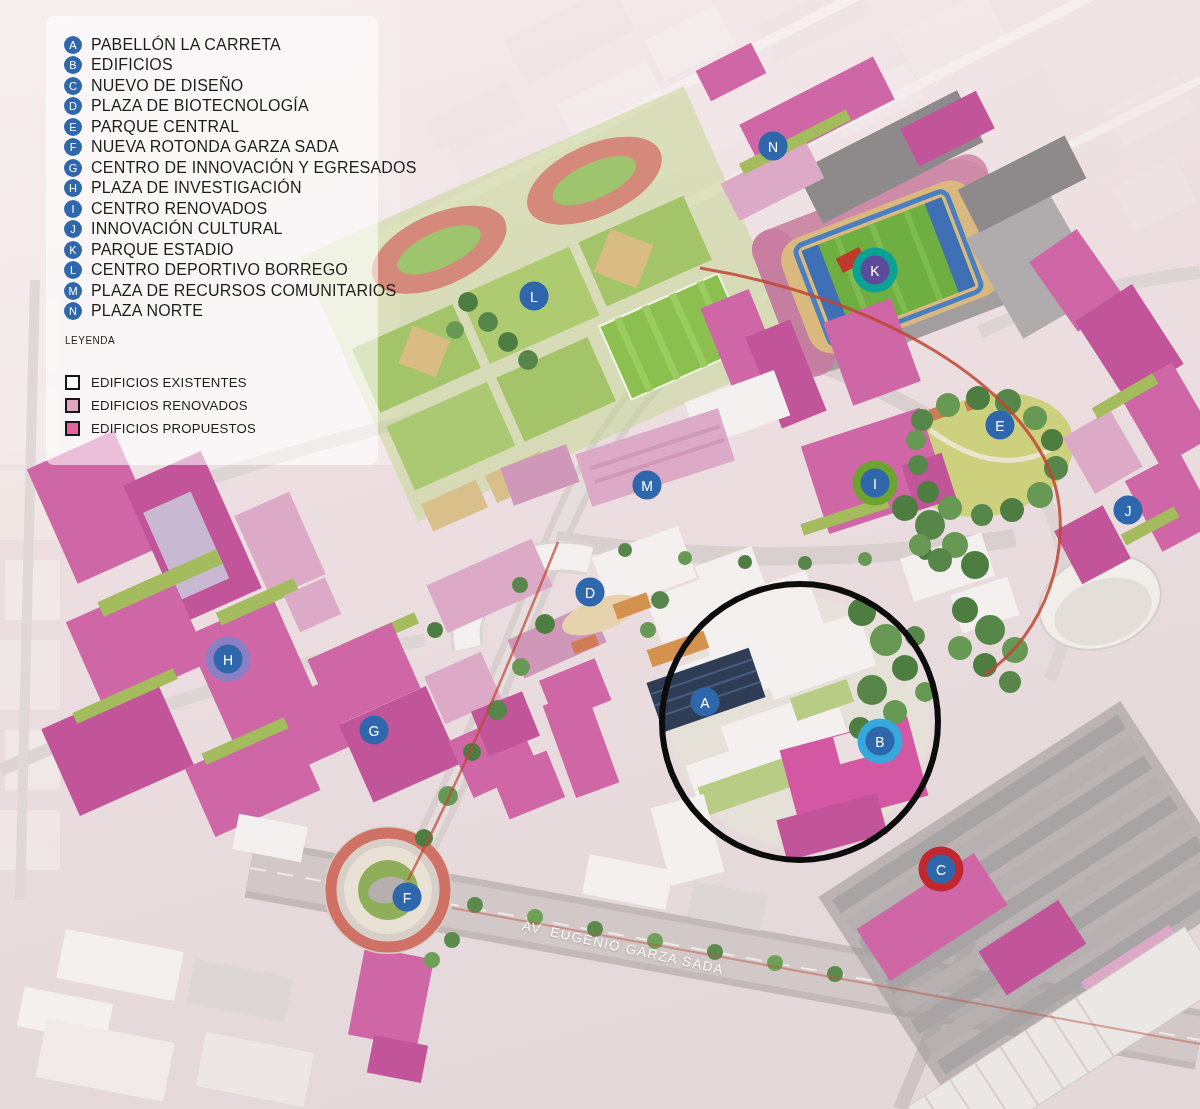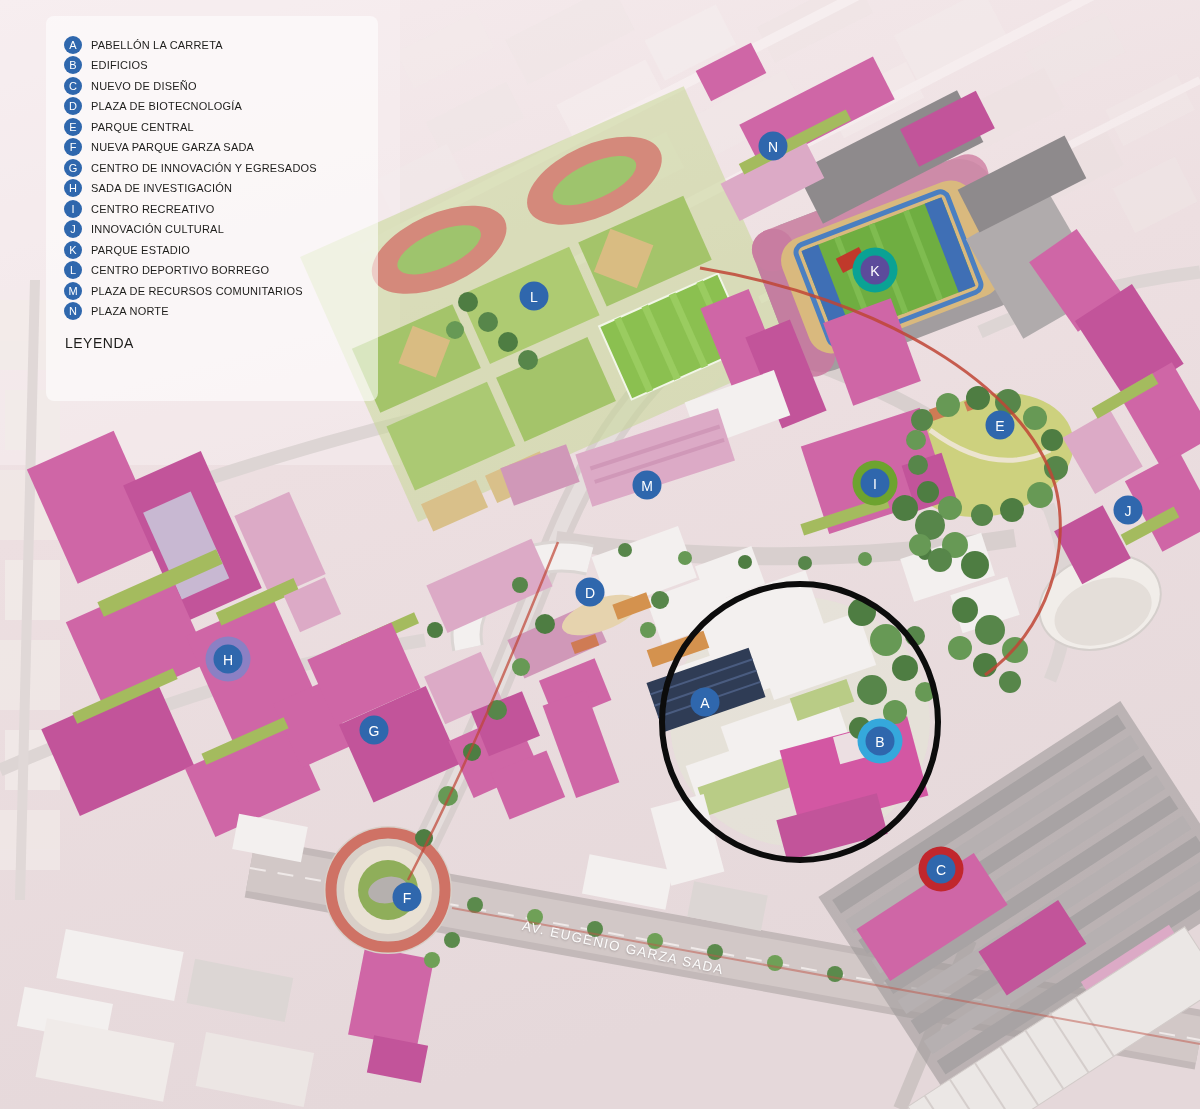--- a/index.html
+++ b/index.html
@@ -18,22 +18,22 @@
     padding:20px 12px 22px 18px;
     box-sizing:border-box;
     color:#1d1d1b;
   }
   .legend-item{display:flex;align-items:center;gap:9px;margin:0 0 3.5px 0;height:17px;}
   .legend-badge{
     flex:0 0 18px;width:18px;height:18px;border-radius:50%;
     background:#2f67ad;color:#fff;font-size:11px;line-height:18px;
     display:inline-flex;align-items:center;justify-content:center;
   }
-  .legend-label{font-size:11px;letter-spacing:0.2px;white-space:nowrap;text-align:center;}
-  .leyenda-title{font-size:14px;letter-spacing:0.5px;margin:15px 0 28px 1px;}
+  .legend-label{font-size:16px;letter-spacing:0.2px;white-space:nowrap;text-align:center;}
+  .leyenda-title{font-size:10px;letter-spacing:0.5px;margin:15px 0 28px 1px;}
   .cat-row{display:flex;align-items:center;gap:11px;margin:0 0 6px 1px;height:17px;}
   .cat-swatch{
     flex:0 0 15px;width:15px;height:15px;box-sizing:border-box;
     border:2px solid #161616;
   }
   .cat-label{font-size:13.2px;letter-spacing:0.2px;white-space:nowrap;}
 
   
   #markers-layer{position:absolute;left:0;top:0;width:1200px;height:1109px;z-index:5;pointer-events:none;}
   .marker{
@@ -429,33 +429,33 @@
       <div class="legend-item">
         <span class="legend-badge">D</span>
         <span class="legend-label">PLAZA DE BIOTECNOLOGÍA</span>
       </div>
       <div class="legend-item">
         <span class="legend-badge">E</span>
         <span class="legend-label">PARQUE CENTRAL</span>
       </div>
       <div class="legend-item">
         <span class="legend-badge">F</span>
-        <span class="legend-label">NUEVA PARQUE GARZA SADA</span>
+        <span class="legend-label">NUEVA ROTONDA GARZA SADA</span>
       </div>
       <div class="legend-item">
         <span class="legend-badge">G</span>
         <span class="legend-label">CENTRO DE INNOVACIÓN Y EGRESADOS</span>
       </div>
       <div class="legend-item">
         <span class="legend-badge">H</span>
-        <span class="legend-label">SADA DE INVESTIGACIÓN</span>
+        <span class="legend-label">PLAZA DE INVESTIGACIÓN</span>
       </div>
       <div class="legend-item">
         <span class="legend-badge">I</span>
-        <span class="legend-label">CENTRO RECREATIVO</span>
+        <span class="legend-label">CENTRO RENOVADOS</span>
       </div>
       <div class="legend-item">
         <span class="legend-badge">J</span>
         <span class="legend-label">INNOVACIÓN CULTURAL</span>
       </div>
       <div class="legend-item">
         <span class="legend-badge">K</span>
         <span class="legend-label">PARQUE ESTADIO</span>
       </div>
       <div class="legend-item">
@@ -465,13 +465,27 @@
       <div class="legend-item">
         <span class="legend-badge">M</span>
         <span class="legend-label">PLAZA DE RECURSOS COMUNITARIOS</span>
       </div>
       <div class="legend-item">
         <span class="legend-badge">N</span>
         <span class="legend-label">PLAZA NORTE</span>
       </div>
     </div>
   <div class="leyenda-title">LEYENDA</div>
+  <div>
+      <div class="cat-row">
+        <span class="cat-swatch" style="background: rgb(255, 255, 255);"></span>
+        <span class="cat-label">EDIFICIOS EXISTENTES</span>
+      </div>
+      <div class="cat-row">
+        <span class="cat-swatch" style="background: rgb(228, 163, 192);"></span>
+        <span class="cat-label">EDIFICIOS RENOVADOS</span>
+      </div>
+      <div class="cat-row">
+        <span class="cat-swatch" style="background: rgb(226, 99, 158);"></span>
+        <span class="cat-label">EDIFICIOS PROPUESTOS</span>
+      </div>
+    </div>
 </div>
 
 </body></html>

